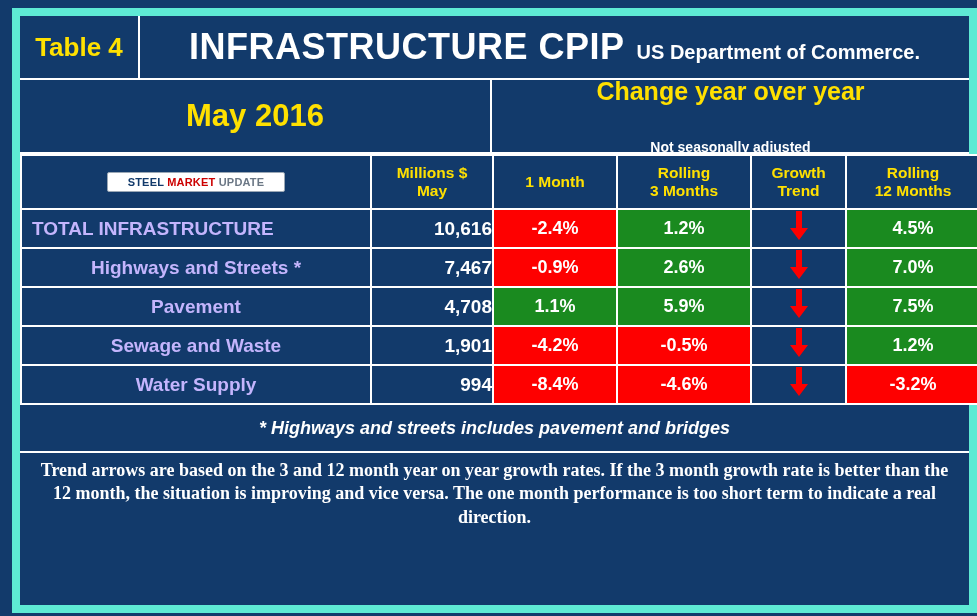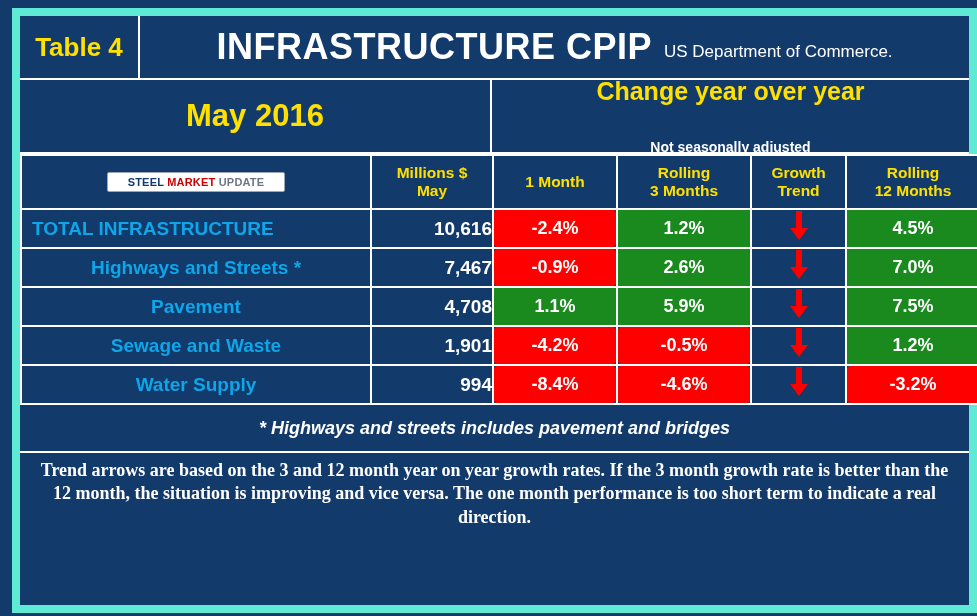--- a/index.html
+++ b/index.html
@@ -24,21 +24,21 @@
   .title-badge span{
     color:#ffe000;font-size:26px;font-weight:bold;
   }
   .title-main{
     flex:1;display:flex;align-items:center;justify-content:center;gap:12px;
   }
   .title-main .big{
     color:#ffffff;font-size:36px;font-weight:bold;letter-spacing:0.5px;
   }
   .title-main .sub{
-    color:#ffffff;font-size:17px;font-weight:normal;padding-top:10px;
+    color:#ffffff;font-size:20px;font-weight:bold;padding-top:10px;
   }
   
   .sub-row{
     display:flex;height:72px;border-bottom:2px solid #ffffff;
   }
   .month-cell{
     width:470px;border-right:2px solid #ffffff;display:flex;align-items:center;justify-content:center;
   }
   .month-cell span{color:#ffe000;font-size:31px;font-weight:bold;}
   .change-cell{
@@ -66,26 +66,26 @@
   }
   .logo-cell{background:#123a6b;text-align:center;vertical-align:middle;}
   .logo{
     display:inline-block;background:#ffffff;border:1px solid #9aa7b5;border-radius:2px;
     padding:3px 20px;font-size:11px;font-weight:bold;letter-spacing:0.2px;
     color:#123a6b;
   }
   .logo .red{color:#cc0000;}
   .logo .gray{color:#6b7785;font-weight:bold;}
 
-  tbody td{height:37px;font-size:19px;font-weight:bold;text-align:center;color:#0ea5e9;background:#123a6b;}
+  tbody td{height:37px;font-size:19px;font-weight:bold;text-align:center;color:#c4b5fd;background:#123a6b;}
   td.rowlabel{text-align:center;padding:0 6px;}
   td.rowlabel.left{text-align:left;padding-left:10px;}
   td.val{color:#ffffff;text-align:right;padding-right:12px;}
   td.pct{color:#ffffff;text-align:center;font-size:18px;}
-  td.pct.red{background:#fe0000;border-radius:7px;}
+  td.pct.red{background:#fe0000;}
   td.pct.green{background:#1a8a1f;}
   td.trend{background:#123a6b;text-align:center;vertical-align:middle;}
   .arrow{display:inline-block;line-height:1;}
   .arrow svg{display:block;margin:0 auto;}
   
   .footnote{
     height:46px;display:flex;align-items:center;justify-content:center;
     border-bottom:2px solid #ffffff;
   }
   .footnote span{color:#ffffff;font-size:18px;font-style:italic;font-weight:bold;}

